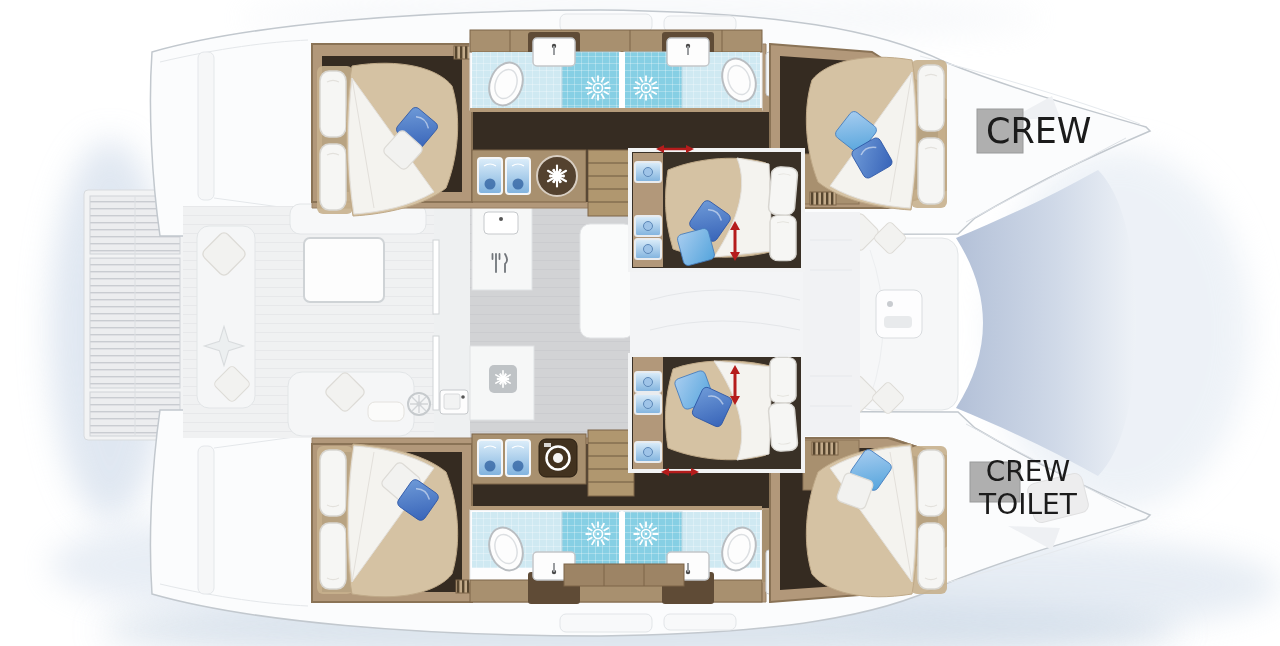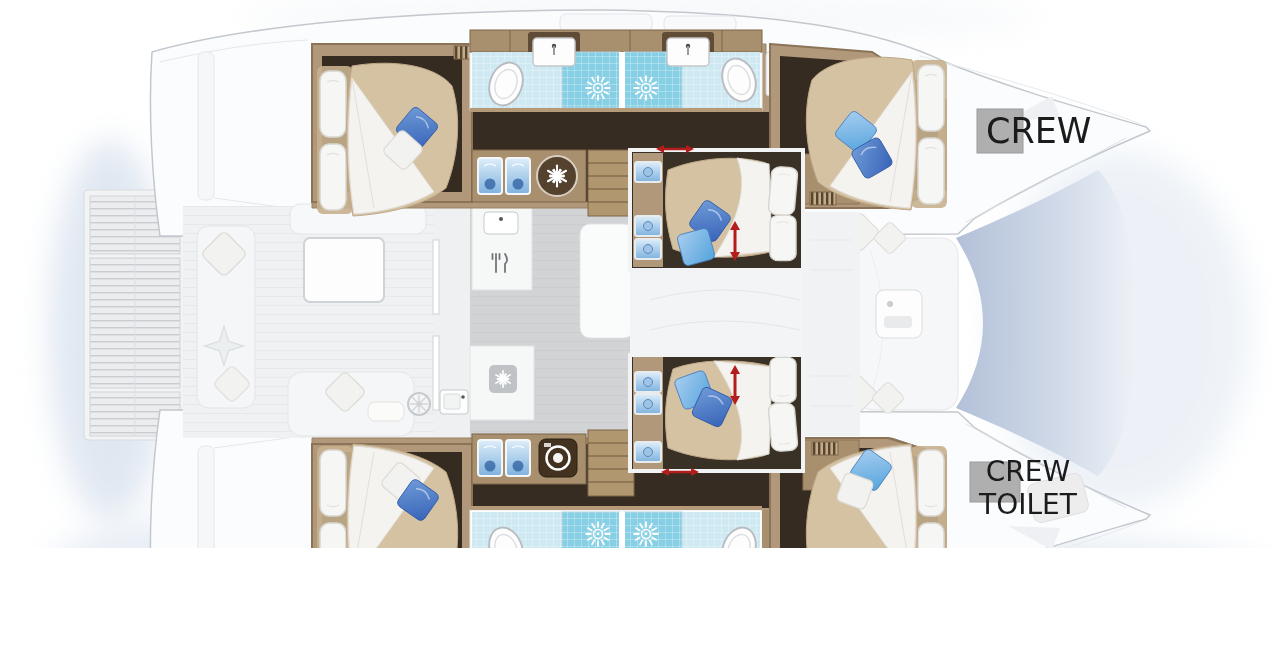--- a/index.html
+++ b/index.html
@@ -1,16 +1,16 @@
 <!DOCTYPE html>
 <html><head>
 <meta charset="utf-8">
 <style>
   html,body{margin:0;padding:0;background:#ffffff;}
-  .stage{position:relative;width:1280px;height:548px;overflow:hidden;background:#ffffff;
+  .stage{position:relative;width:1280px;height:646px;overflow:hidden;background:#ffffff;
          font-family:"DejaVu Sans", sans-serif;}
   .stage svg{position:absolute;left:0;top:0;}
   text{font-family:"DejaVu Sans", sans-serif;}
 </style>
 </head>
 <body>
 
 <div class="stage">
 <svg width="1280" height="646" viewBox="0 0 1280 646">
   <defs>

